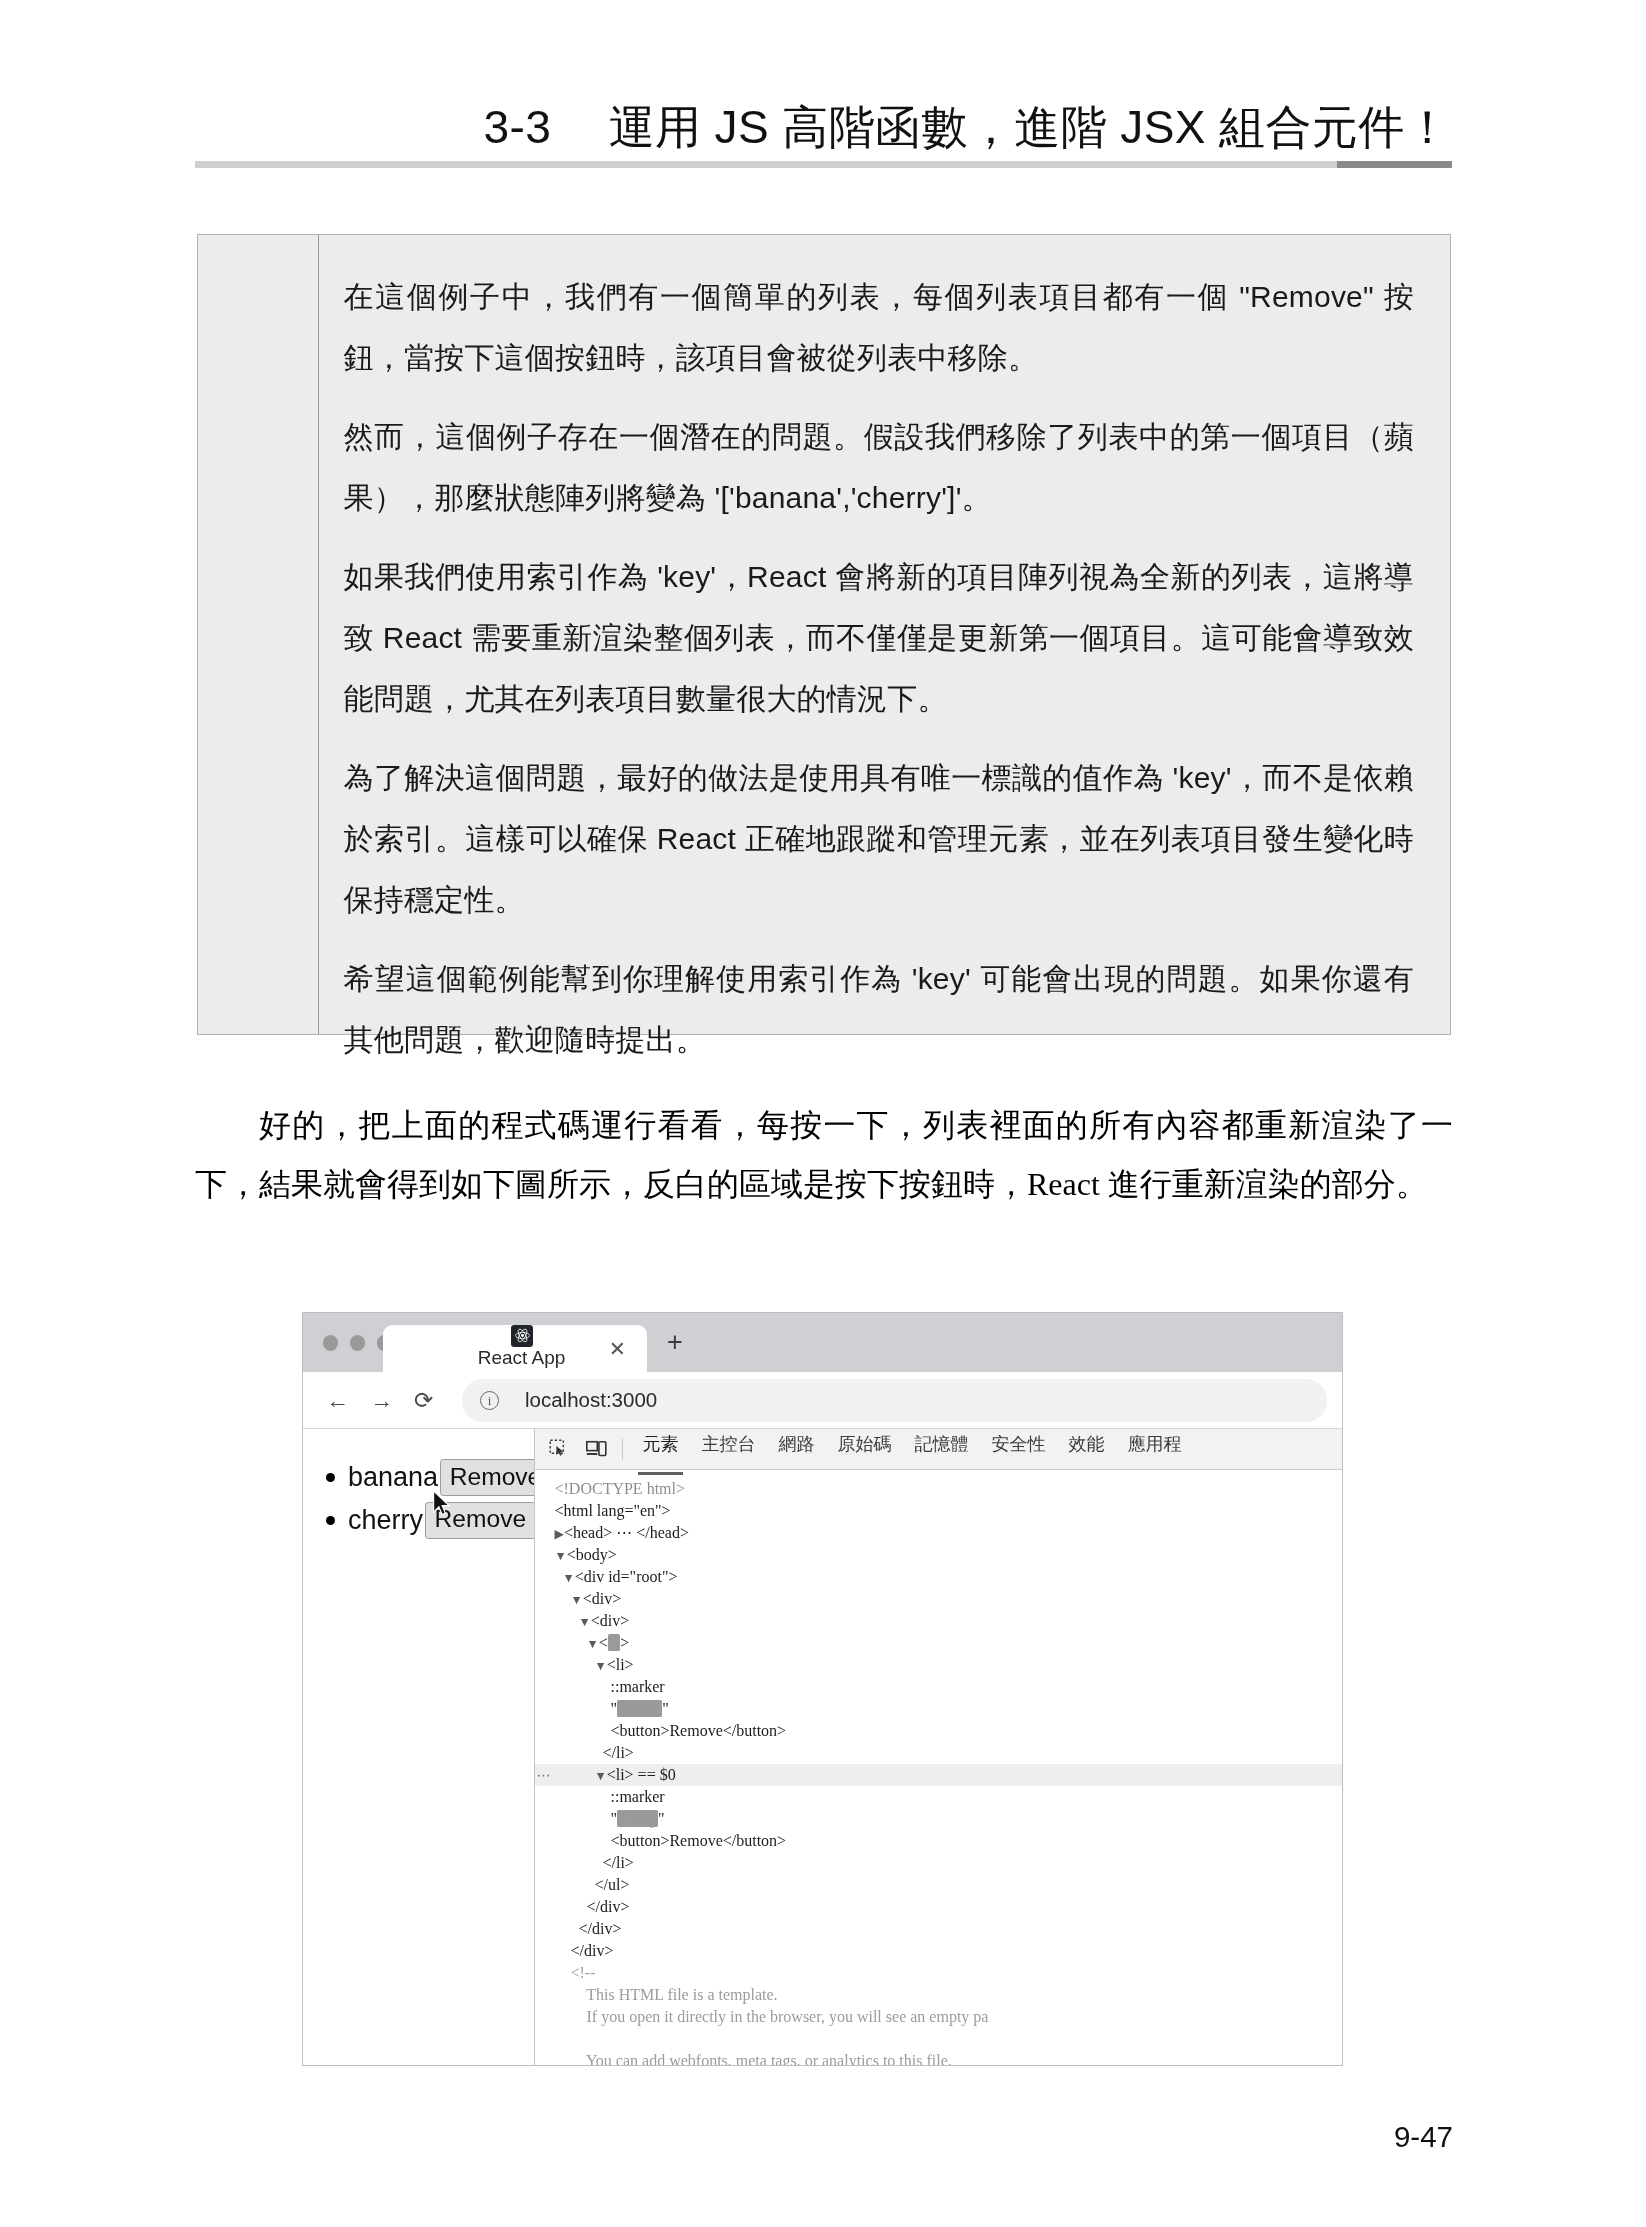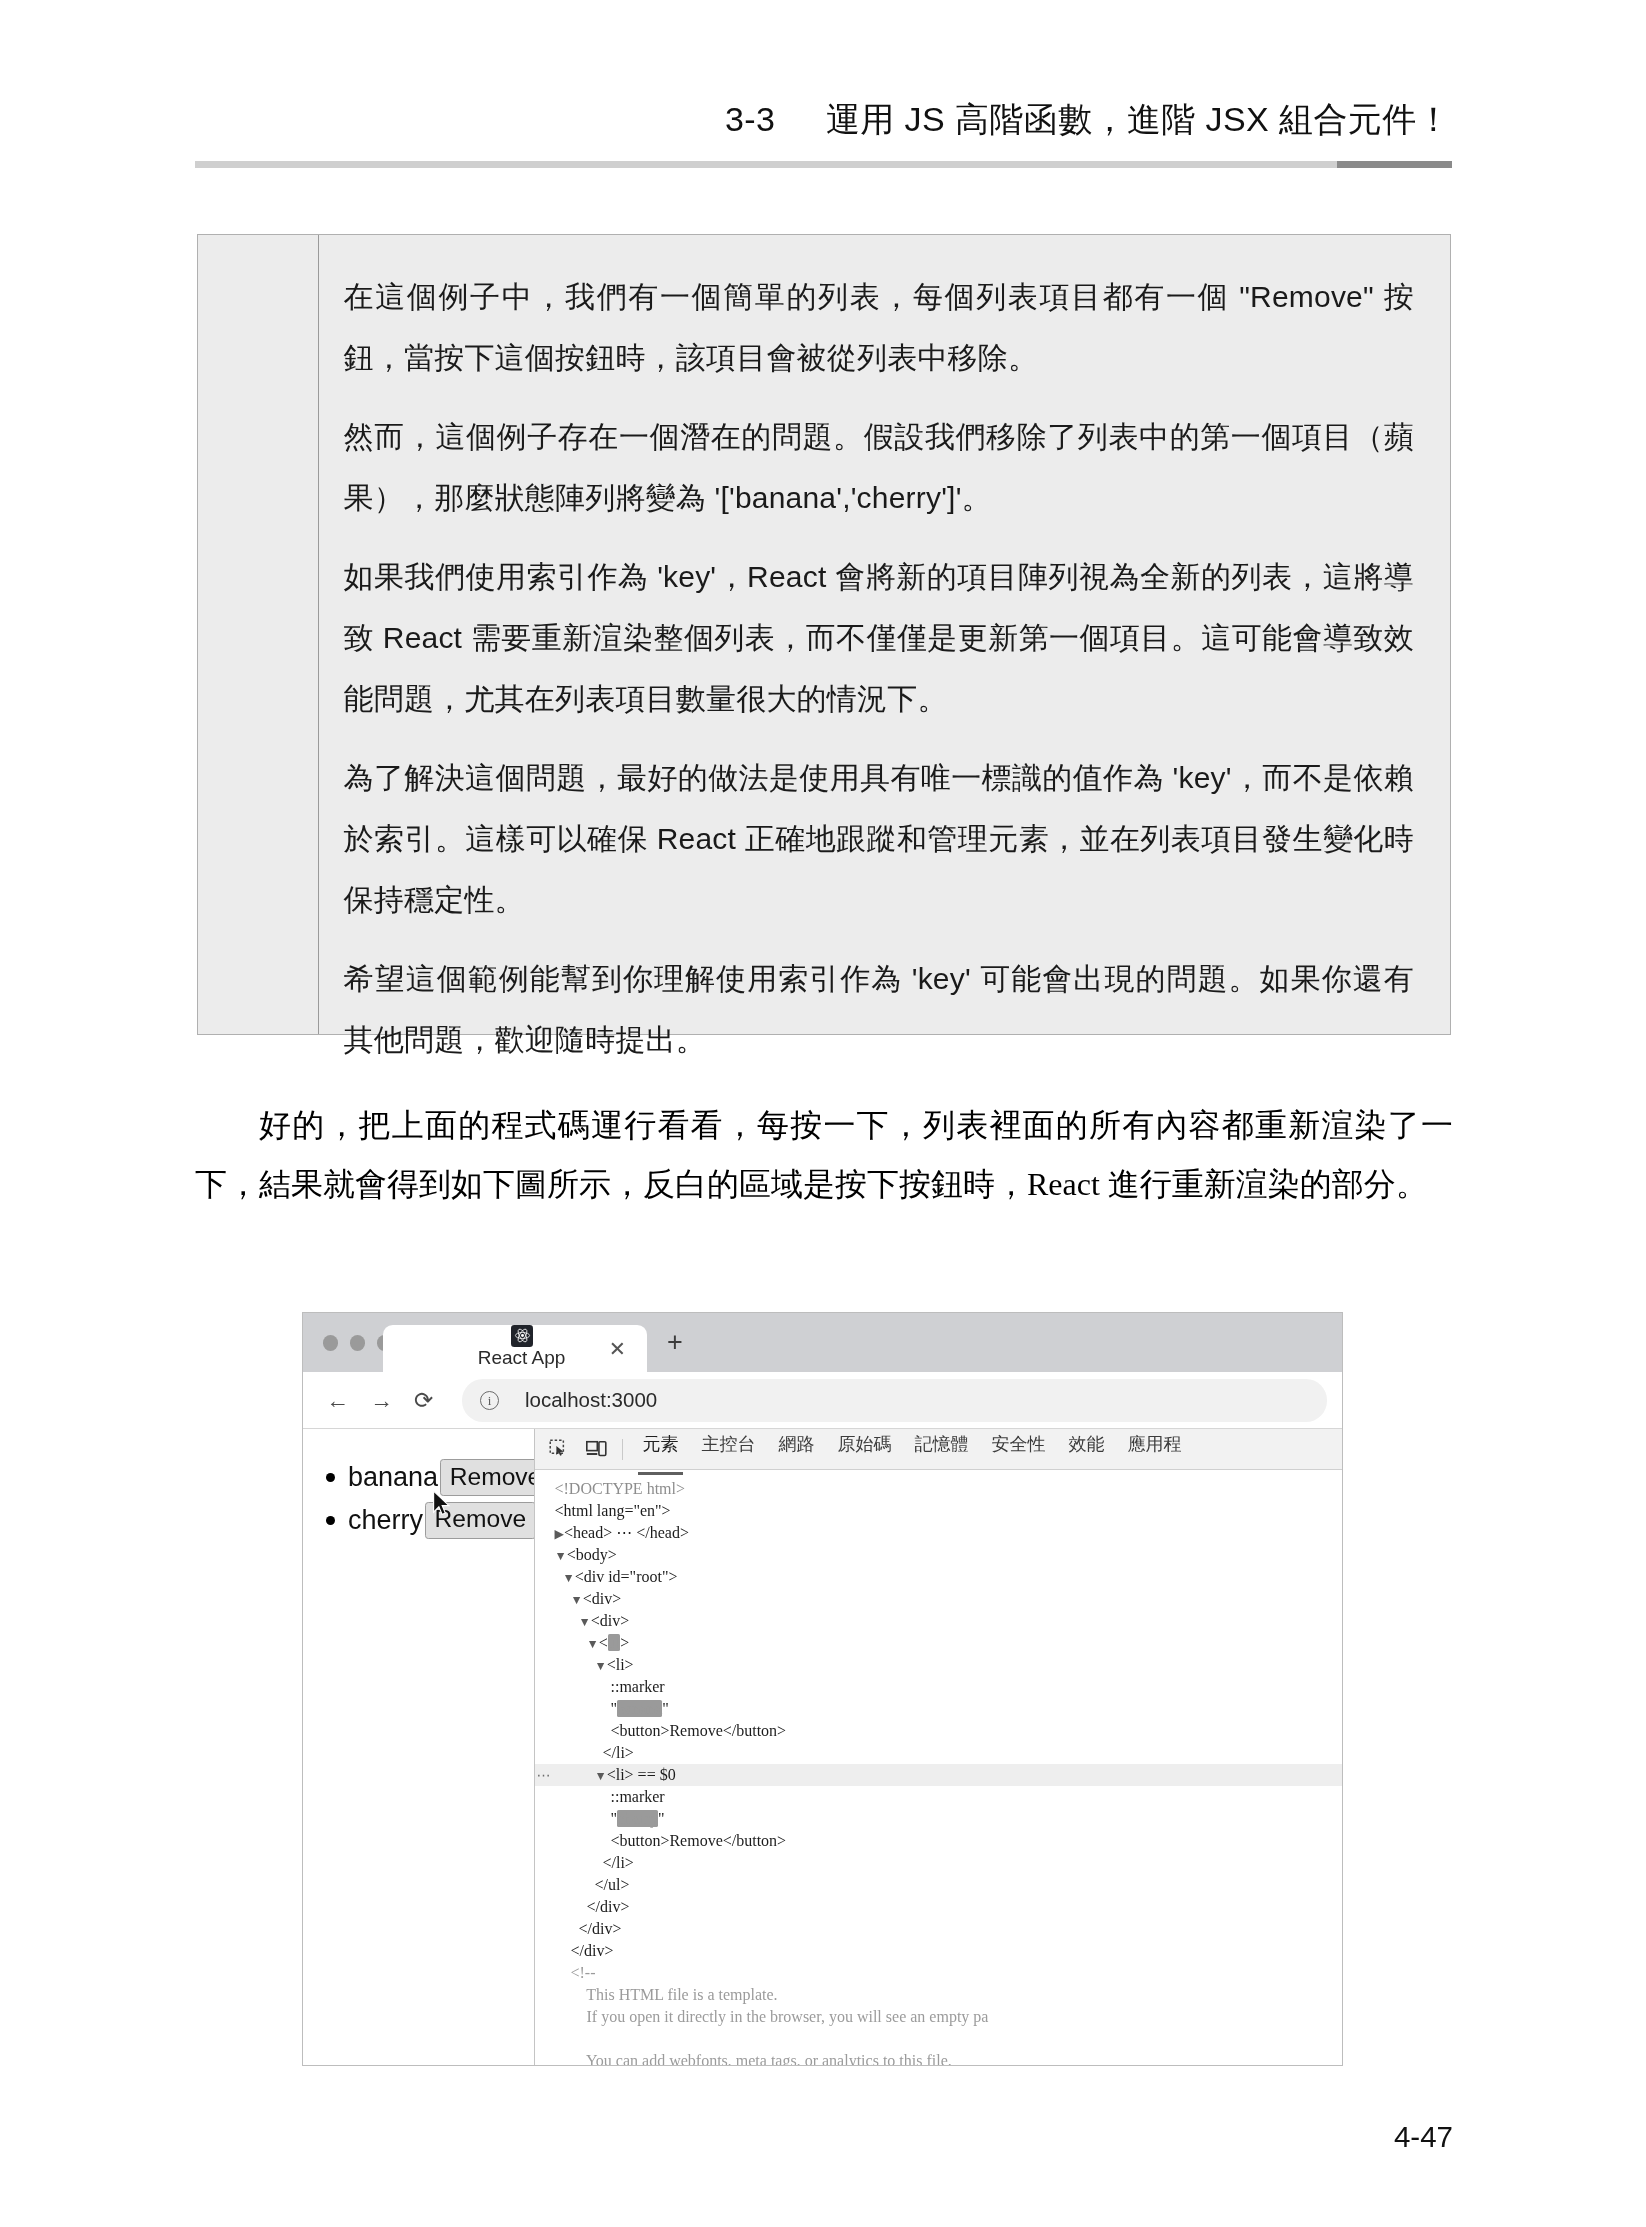--- a/index.html
+++ b/index.html
@@ -10,21 +10,21 @@
     font-family: "Liberation Sans", "DejaVu Sans", sans-serif;
     position: relative;
     overflow: hidden;
   }
 
   
   .header-zone { position:absolute; left:0; top:0; width:1646px; height:172px; }
   .header-title {
     position:absolute; right:195px; top:97px;
     font-family:"Liberation Sans","DejaVu Sans",sans-serif;
-    font-size:34px; color:#111; letter-spacing:0.4px; white-space:nowrap;
+    font-size:46px; color:#111; letter-spacing:0.4px; white-space:nowrap;
   }
   .header-rule { position:absolute; left:195px; top:161px; width:1257px; height:7.4px; background:#cfcfcf; }
   .header-rule-accent { position:absolute; right:0; top:0; width:115px; height:7.4px; background:#8a8a8a; }
 
   
   .quote-box {
     position:absolute; left:197px; top:234px; width:1254px; height:801px;
     background:#ececec; border:0.8px solid #b0b0b0; display:flex;
   }
   .quote-gutter { width:121px; border-right:0.8px solid #9a9a9a; flex:0 0 121px; }
@@ -276,14 +276,14 @@
           <div class="dom-row"><span>          </span><span class="comment">This HTML file is a template.</span></div>
           <div class="dom-row"><span>          </span><span class="comment">If you open it directly in the browser, you will see an empty pa</span></div>
           <div class="dom-row"><span>          </span><span class="comment"></span></div>
           <div class="dom-row"><span>          </span><span class="comment">You can add webfonts, meta tags, or analytics to this file.</span></div>
         </div>
     </div>
 
   </div>
 </div>
 
-<div class="folio">4-47</div>
+<div class="folio">9-47</div>
 
 
 </body></html>

